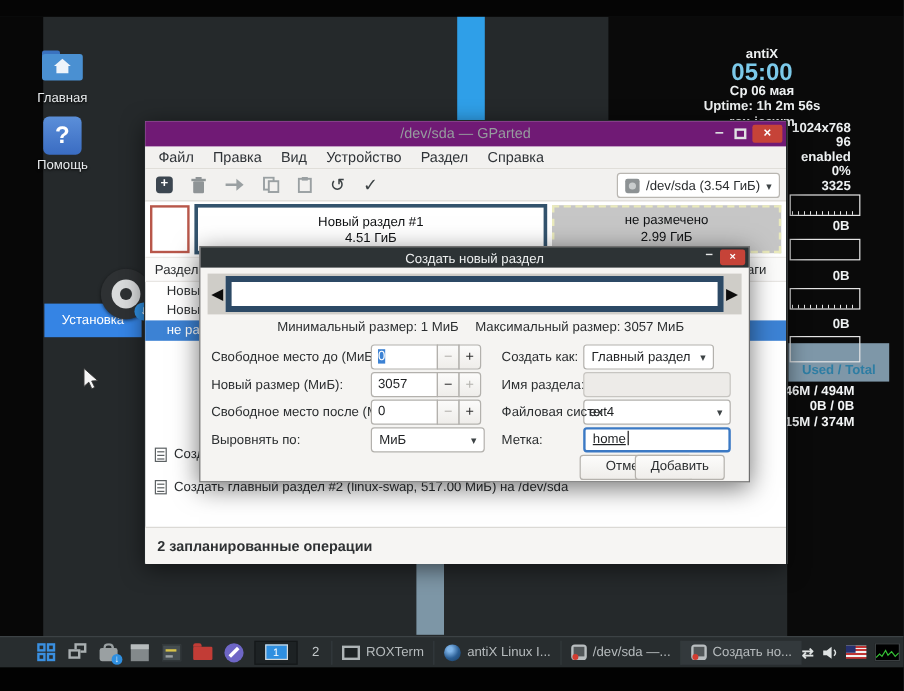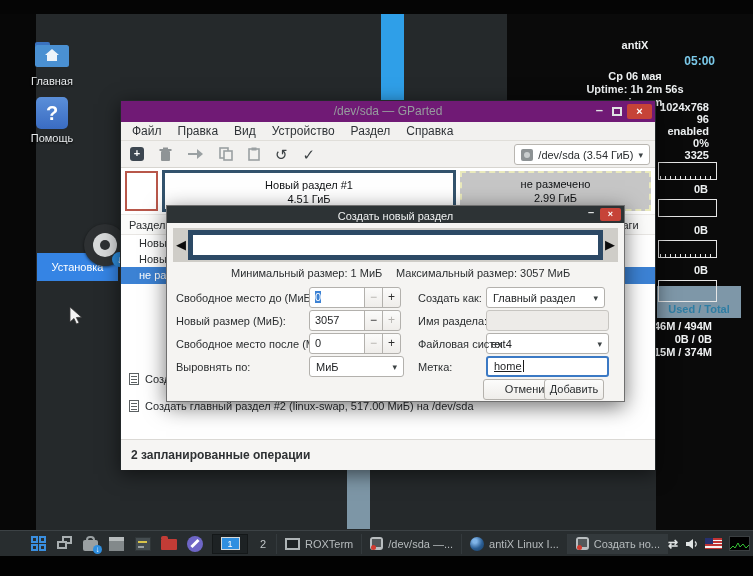--- a/index.html
+++ b/index.html
@@ -17,21 +17,21 @@
   .inst-band { position:absolute; left:37px; top:253px; width:81px; height:28px; background:#3584e4; }
   .inst-label { position:absolute; left:37px; top:261px; width:81px; text-align:center; color:#fff; font-size:11px; }
   .inst-circle { position:absolute; left:84px; top:224px; width:42px; height:42px; border-radius:50%; background:#2e3133; box-shadow:0 1px 3px rgba(0,0,0,.6); }
   .inst-ring { position:absolute; left:9px; top:9px; width:24px; height:24px; border-radius:50%; background:#d8dadb; }
   .inst-hole { position:absolute; left:16px; top:16px; width:10px; height:10px; border-radius:50%; background:#2e3133; }
   .inst-badge { position:absolute; right:-1px; bottom:-1px; width:15px; height:15px; border-radius:50%; background:#2f8fe0; color:#fff; font-size:10px; line-height:15px; text-align:center; }
 
   
   .ck { position:absolute; color:#eef1f2; font-weight:bold; z-index:2; }
   .ck-center { left:555px; top:39px; width:160px; text-align:center; font-size:11px; line-height:13px; }
-  .ck-time { font-size:12px; line-height:18px; color:#7bc9e9;text-align:right; }
+  .ck-time { font-size:20px; line-height:18px; color:#7bc9e9; }
   .ck-stats { left:609px; top:101px; width:100px; text-align:right; font-size:11px; line-height:12px; }
   .ck-graph { position:absolute; left:658px; width:59px; height:18px; border:1px solid #e6e6e6; background:transparent; z-index:2; }
   .ck-graph.ticks::after { content:""; position:absolute; left:1px; right:1px; bottom:0; height:3px; background:repeating-linear-gradient(90deg,#e6e6e6 0 1px,transparent 1px 5px); }
   .ck-glabel { position:absolute; left:640px; width:68px; text-align:right; font-size:11px; color:#eef1f2; font-weight:bold; z-index:2; }
   .ck-band { position:absolute; left:657px; top:286px; width:84px; height:32px; background:#7e97a8; z-index:1; }
   .ck-usedtotal { position:absolute; left:657px; top:303px; width:84px; text-align:center; font-size:11px; color:#2e7da3; font-weight:bold; z-index:2; }
   .ck-fsrows { position:absolute; left:640px; top:320px; width:72px; text-align:right; font-size:11px; line-height:13px; color:#f2f4f5; font-weight:bold; z-index:2; }
 
   
   #gparted { position:absolute; left:120px; top:100px; width:536px; height:370px; background:#fff; border:1px solid #23282a; box-shadow:0 4px 18px rgba(0,0,0,.55); z-index:3; }
@@ -266,21 +266,21 @@
     <span class="dl" style="left:64px;top:61px">Минимальный размер: 1 МиБ</span>
     <span class="dl" style="left:229px;top:61px">Максимальный размер: 3057 МиБ</span>
 
     <span class="dl" style="left:9px;top:86px">Свободное место до (МиБ):</span>
     <div class="spin" style="left:142px;top:81px">
       <span class="spin-val"><span class="txtsel">0</span></span>
       <span class="spin-btn dis">−</span>
       <span class="spin-btn">+</span>
     </div>
     <span class="dl" style="left:251px;top:86px">Создать как:</span>
-    <div class="combo" style="left:319px;top:81px;width:119px">
+    <div class="combo" style="left:319px;top:81px;width:109px">
       <span>Главный раздел</span>
       <span class="combo-arrow">▾</span>
     </div>
 
     <span class="dl" style="left:9px;top:109px">Новый размер (МиБ):</span>
     <div class="spin" style="left:142px;top:104px">
       <span class="spin-val">3057</span>
       <span class="spin-btn">−</span>
       <span class="spin-btn dis">+</span>
     </div>
@@ -303,21 +303,21 @@
     <div class="combo" style="left:142px;top:150px;width:95px">
       <span>МиБ</span>
       <span class="combo-arrow">▾</span>
     </div>
     <span class="dl" style="left:251px;top:155px">Метка:</span>
     <div class="inp focus" style="left:319px;top:150px;width:123px">
       <span>home</span><span class="caret"></span>
     </div>
 
     <div class="btn" style="left:316px;width:94px">Отменить</div>
-    <div class="btn" style="left:377px;width:60px">Добавить</div>
+    <div class="btn" style="left:362px;width:75px">Добавить</div>
   </div>
 
   <div id="taskbar">
     <span class="tb-ico">
       <span class="mi-sq" style="left:1px;top:1px"></span>
       <span class="mi-sq" style="left:9px;top:1px"></span>
       <span class="mi-sq" style="left:1px;top:9px"></span>
       <span class="mi-sq" style="left:9px;top:9px"></span>
     </span>
     <span class="tb-ico">
@@ -343,26 +343,26 @@
       </span>
     <span class="ws1">
       <span class="ws1-scr">1</span>
     </span>
     <span class="ws2">2</span>
     <span class="task">
       <span class="mon-ico"></span>
       <span>ROXTerm</span>
     </span>
     <span class="task">
+      <span class="globe-ico"></span>
+      <span>antiX Linux I...</span>
+    </span>
+    <span class="task">
       <span class="gpt-ico"></span>
       <span>/dev/sda —...</span>
-    </span>
-    <span class="task">
-      <span class="globe-ico"></span>
-      <span>antiX Linux I...</span>
     </span>
     <span class="task active">
       <span class="gpt-ico"></span>
       <span>Создать но...</span>
     </span>
     <span class="tray">
       <span class="tray-glyph">⇄</span>
       <svg width="13" height="12">
           <path d="M1 4 h3 l4 -3 v10 l-4 -3 h-3 z" fill="#dfe3e3"></path>
           <path d="M10 3.5 q2.5 2.5 0 5" stroke="#dfe3e3" stroke-width="1.2" fill="none"></path>

